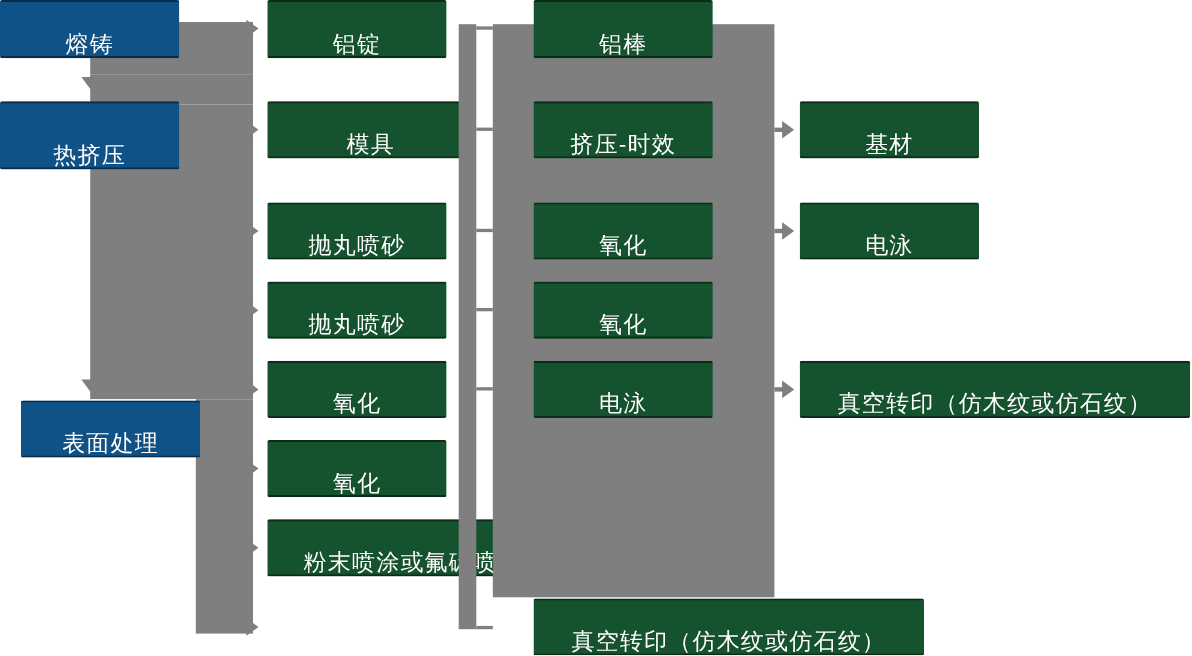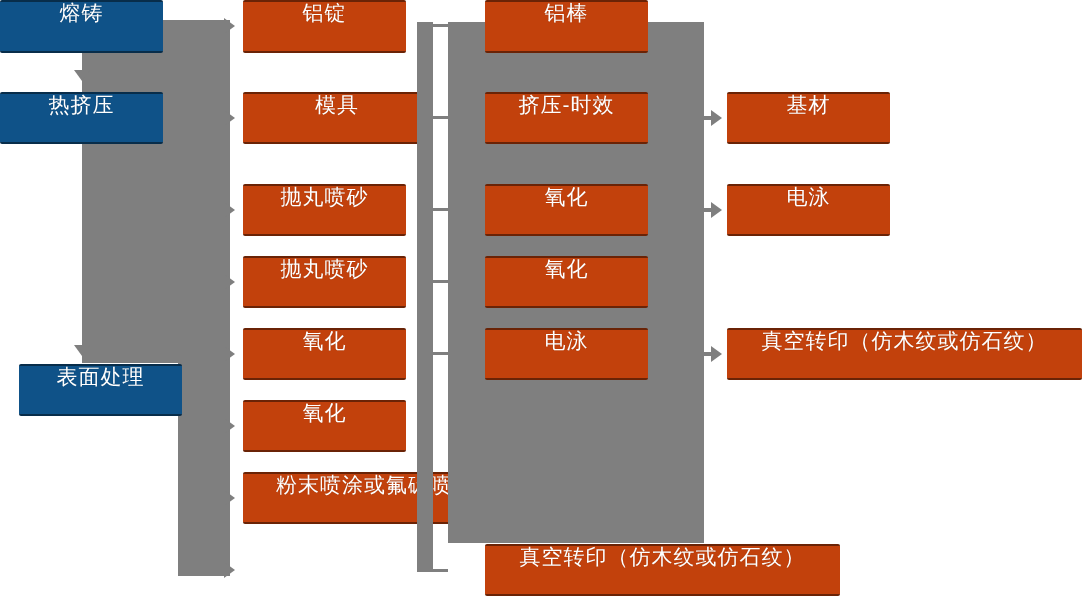--- a/index.html
+++ b/index.html
@@ -47,34 +47,34 @@
   .arrow-stem {
     position: absolute;
     background: #7F7F7F;
     height: 4px;
   }
   
   .box {
     position: absolute;
     box-sizing: border-box;
     display: flex;
-    align-items: flex-start;
+    align-items: flex-end;
     justify-content: center;
     color: #ffffff;
     border-radius: 2px;
     border-top: 2px solid rgba(0,0,0,0.45);
     border-bottom: 2px solid rgba(0,0,0,0.45);
     font-size: 21px;
     letter-spacing: 1px;
     line-height: 1;
     white-space: nowrap;
     text-shadow: 0 0 1px rgba(0,0,0,0.25);
   }
   .box.dark  { background: #0F5288; }
-  .box.mid   { background: #c2410c; }
+  .box.mid   { background: #14532d; }
 </style>
 </head>
 <body>
 
 <div id="canvas">
 
   <div class="gray" style="left:82px; top:20px; width:148px; height:48px;"></div>
   <div class="gray" style="left:82px; top:68px; width:148px; height:27px;"></div>
 
   <div class="gray" style="left:82px; top:95px; width:148px; height:268px;"></div>
@@ -85,21 +85,21 @@
 
   <div class="gray-line" style="left:164px; top:389px; width:16px; height:2px;"></div>
 
   <div class="arrow-down" style="left:74px; top:70px;"></div>
 
   <div class="arrow-down" style="left:74px; top:345px;"></div>
 
   <div class="box dark" style="left:0px; top:0px; width:163px; height:53px;">
     <span>熔铸</span>
   </div>
-  <div class="box dark" style="left:0px; top:92px; width:163px; height:52px;">
+  <div class="box dark" style="left:0px; top:92px; width:163px; height:62px;">
     <span>热挤压</span>
   </div>
   <div class="box dark" style="left:0px; top:364px; width:163px; height:52px;margin-left:19px;">
     <span>表面处理</span>
   </div>
 
   <div class="arrow-right" style="left:224px; top:18px;"></div>
   <div class="arrow-right" style="left:224px; top:110px;"></div>
   <div class="arrow-right" style="left:224px; top:202px;"></div>
   <div class="arrow-right" style="left:224px; top:274px;"></div>

